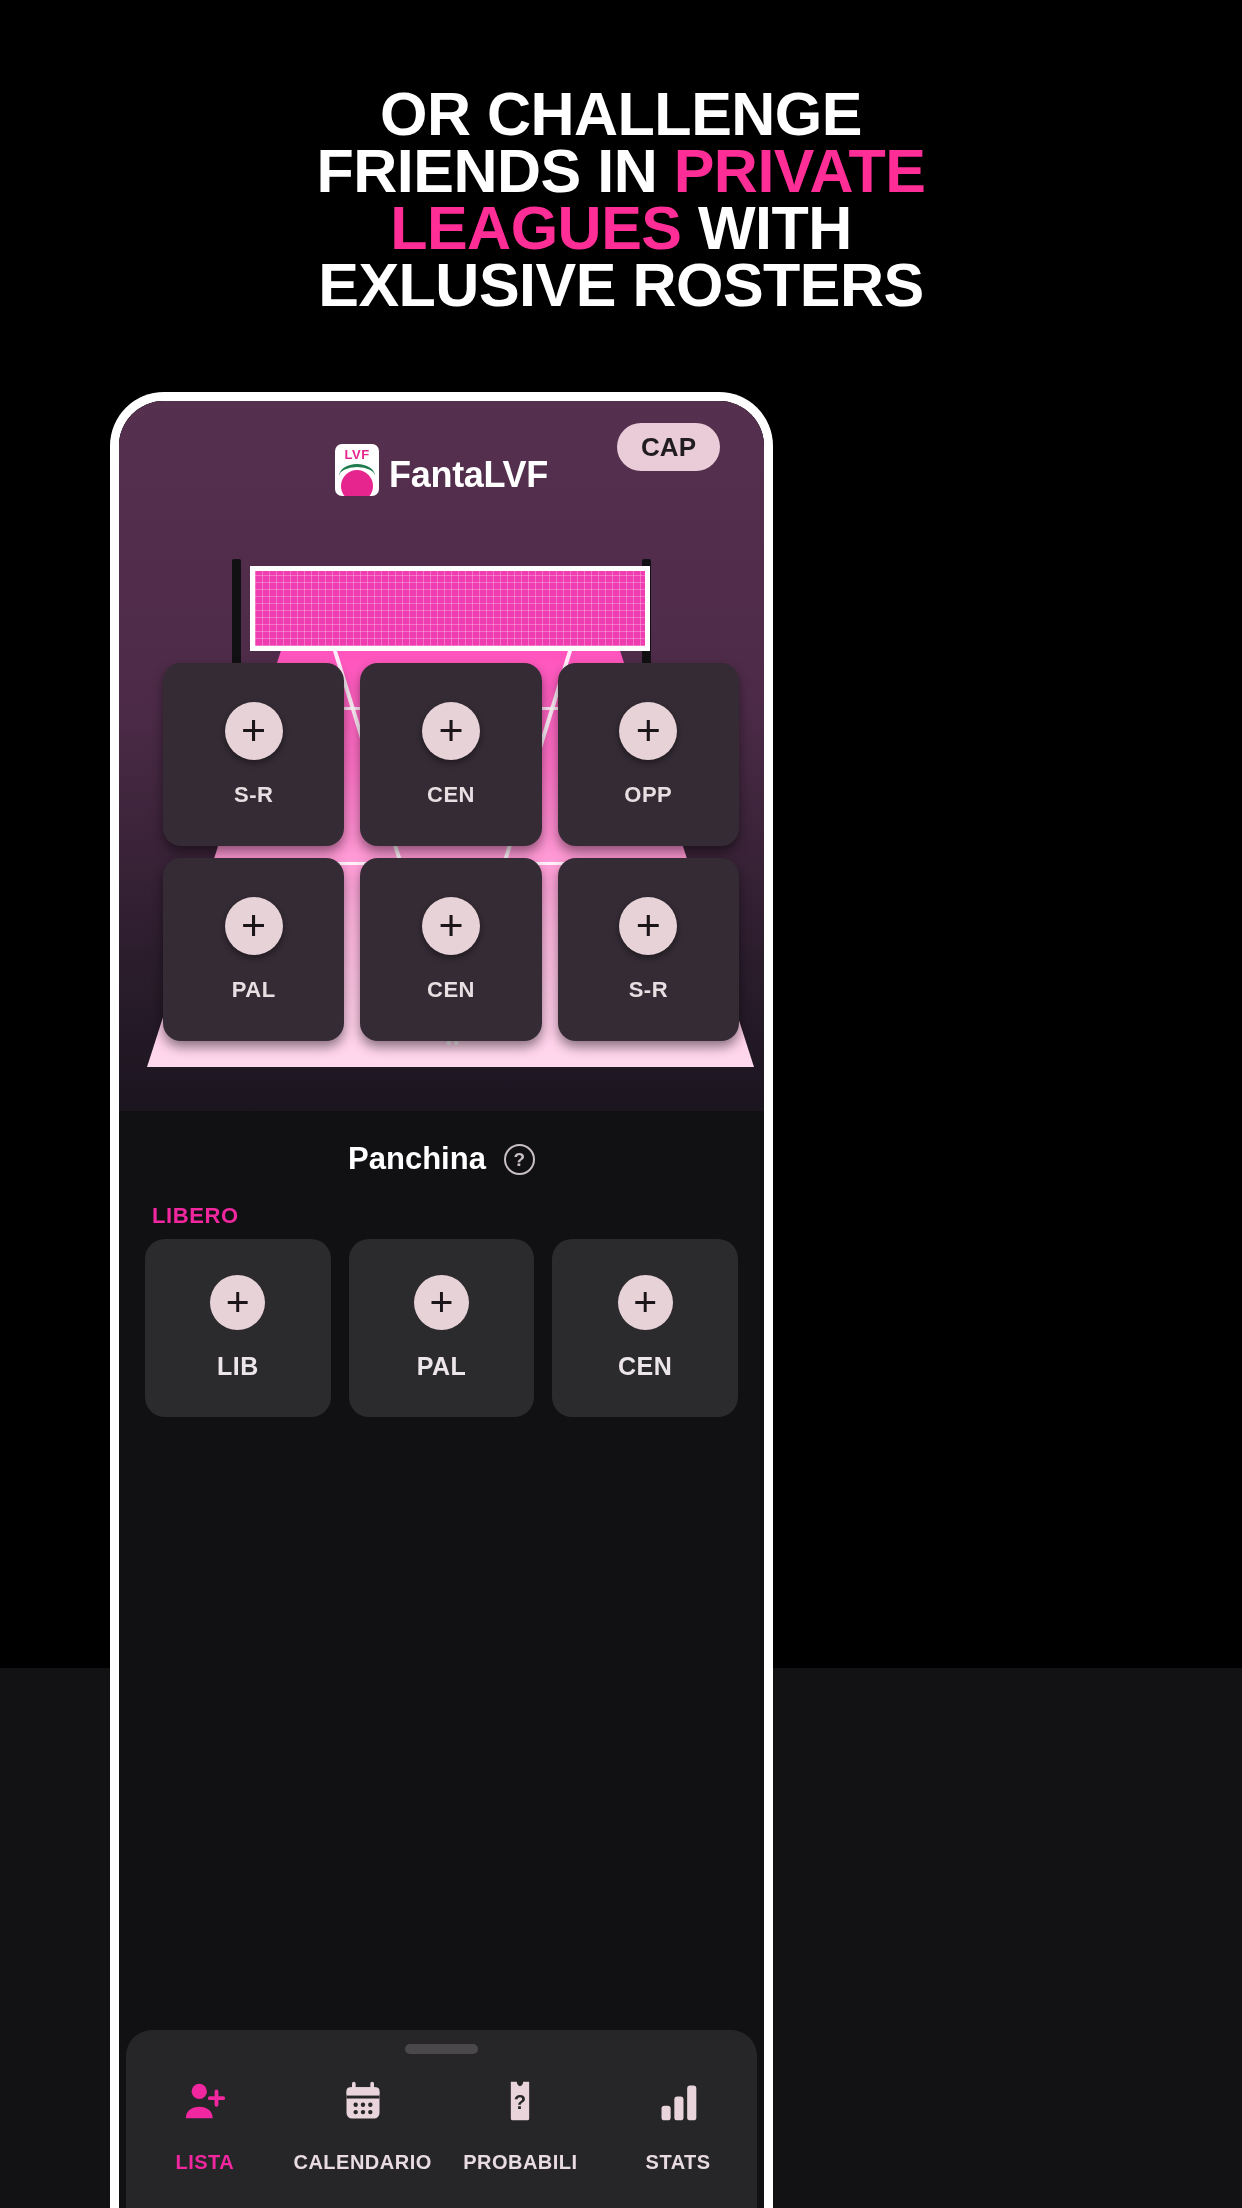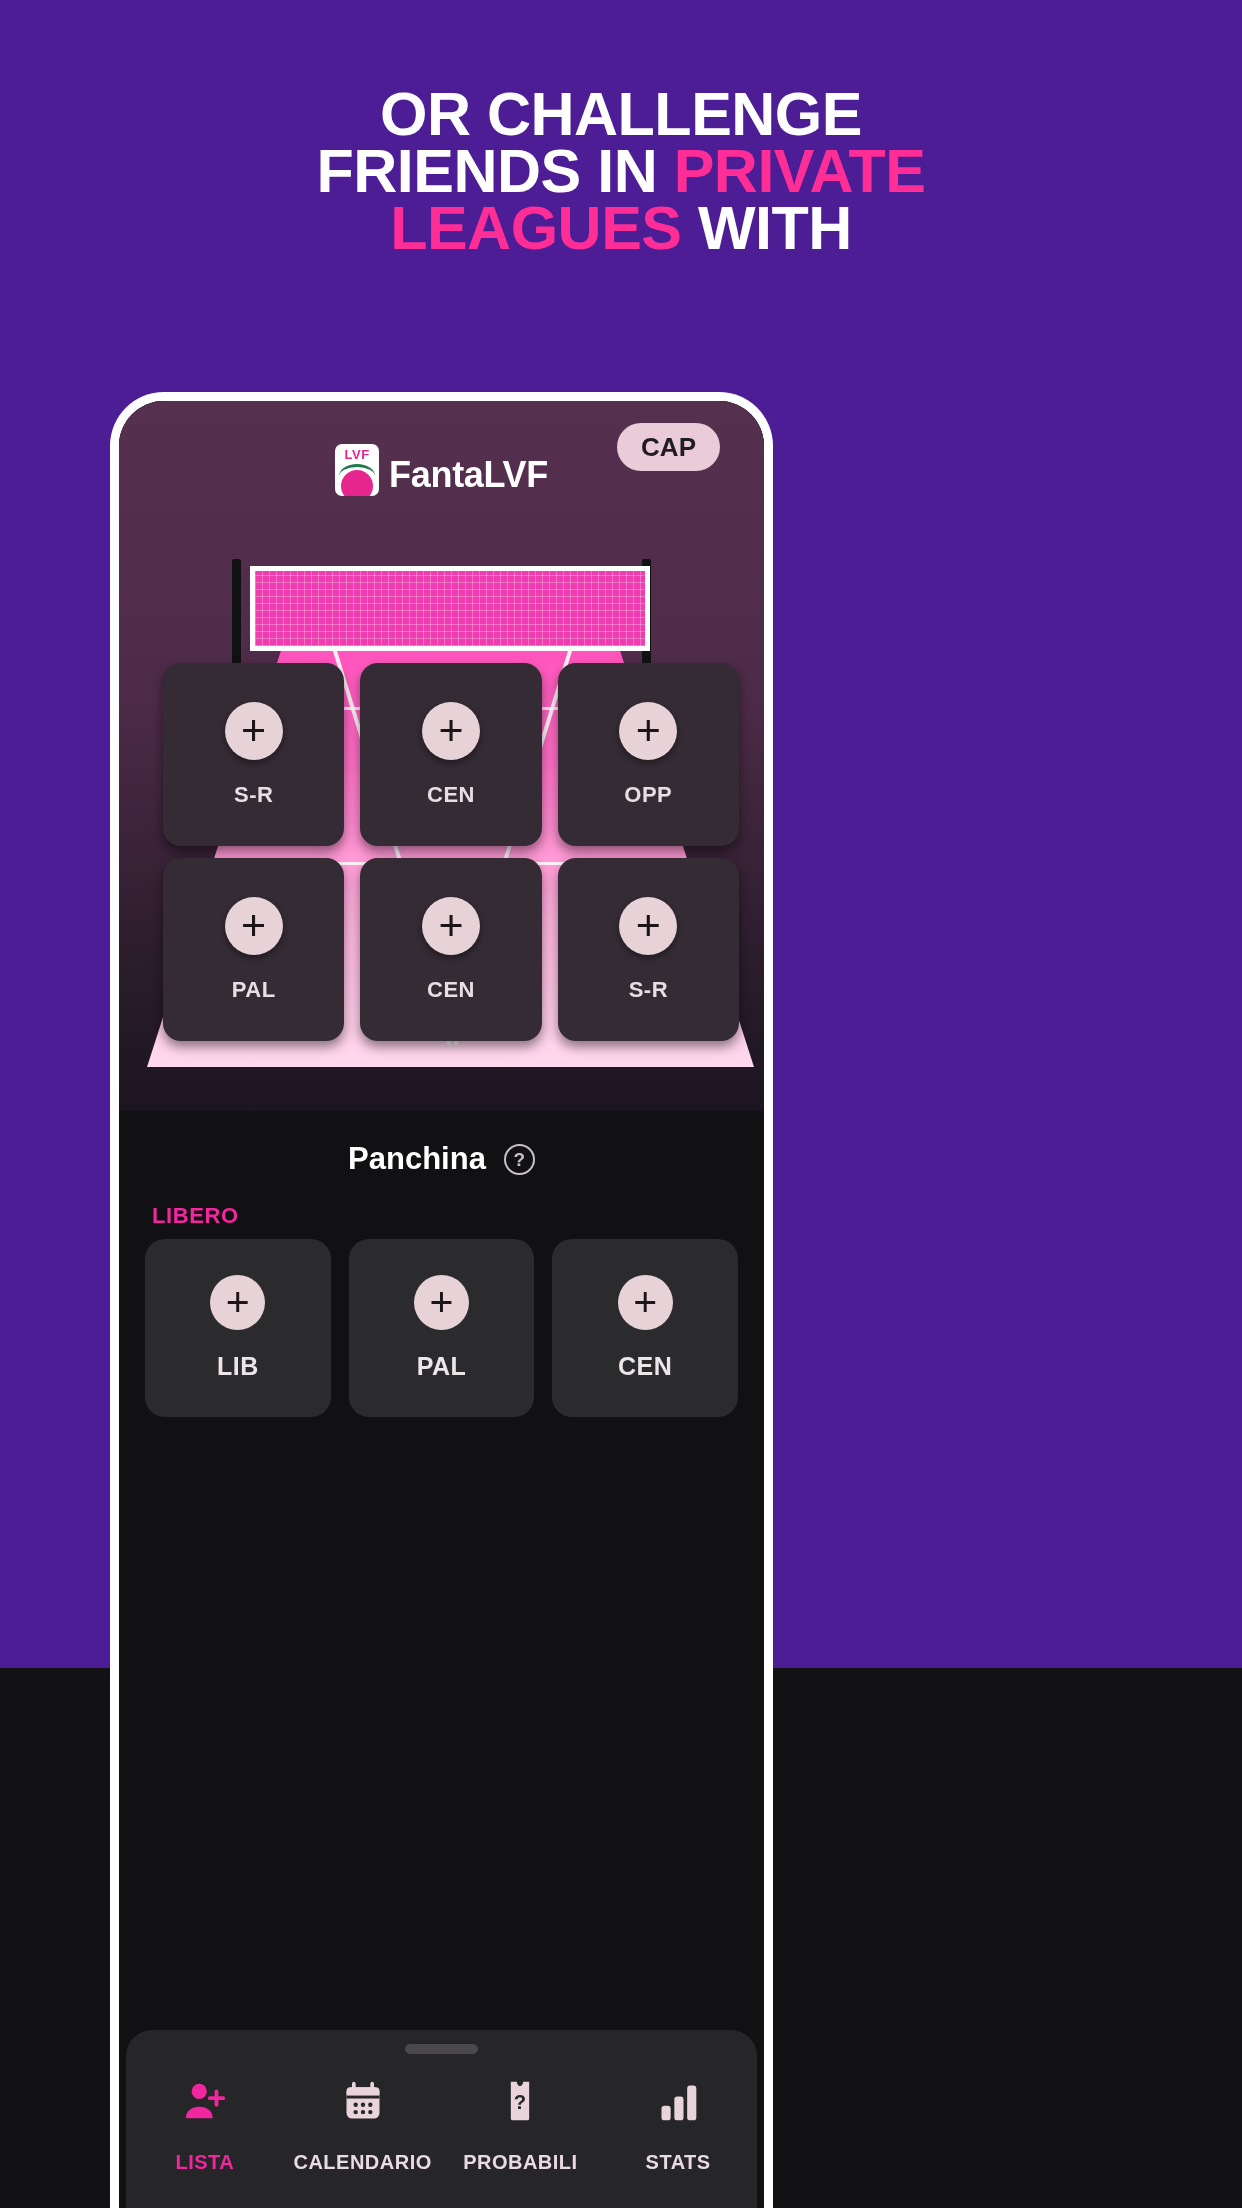--- a/index.html
+++ b/index.html
@@ -2,21 +2,21 @@
 <html><head>
 <meta charset="utf-8">
 <style>
   * { box-sizing: border-box; margin: 0; padding: 0; }
   html, body {
     width: 1242px; height: 2208px;
     background: #121113;
     font-family: "Liberation Sans", sans-serif;
     overflow: hidden;
   }
-  .screen { position: relative; width: 1242px; height: 1668px; background: #4c1d95; }
+  .screen { position: relative; width: 1242px; height: 1668px; background: #000000; }
 
   
   .headline {
     position: absolute; left: 0; top: 86px; width: 1242px;
     text-align: center;
     font-family: "Liberation Sans", sans-serif;
     font-weight: bold;
     font-size: 61px;
     line-height: 57px;
     letter-spacing: -0.5px;
@@ -213,20 +213,21 @@
 </style>
 </head>
 <body>
 
 <div class="screen">
 
   <div class="headline">
     <span class="ln">OR CHALLENGE</span>
     <span class="ln"><span>FRIENDS IN </span><span class="pk">PRIVATE</span></span>
     <span class="ln"><span class="pk">LEAGUES</span><span> WITH</span></span>
+    <span class="ln">EXLUSIVE ROSTERS</span>
   </div>
 
   <div class="phone">
     <div class="phone-inner">
 
 
       <div class="court-panel">
 
         <div class="brand-row">
           <div class="brand-logo">

